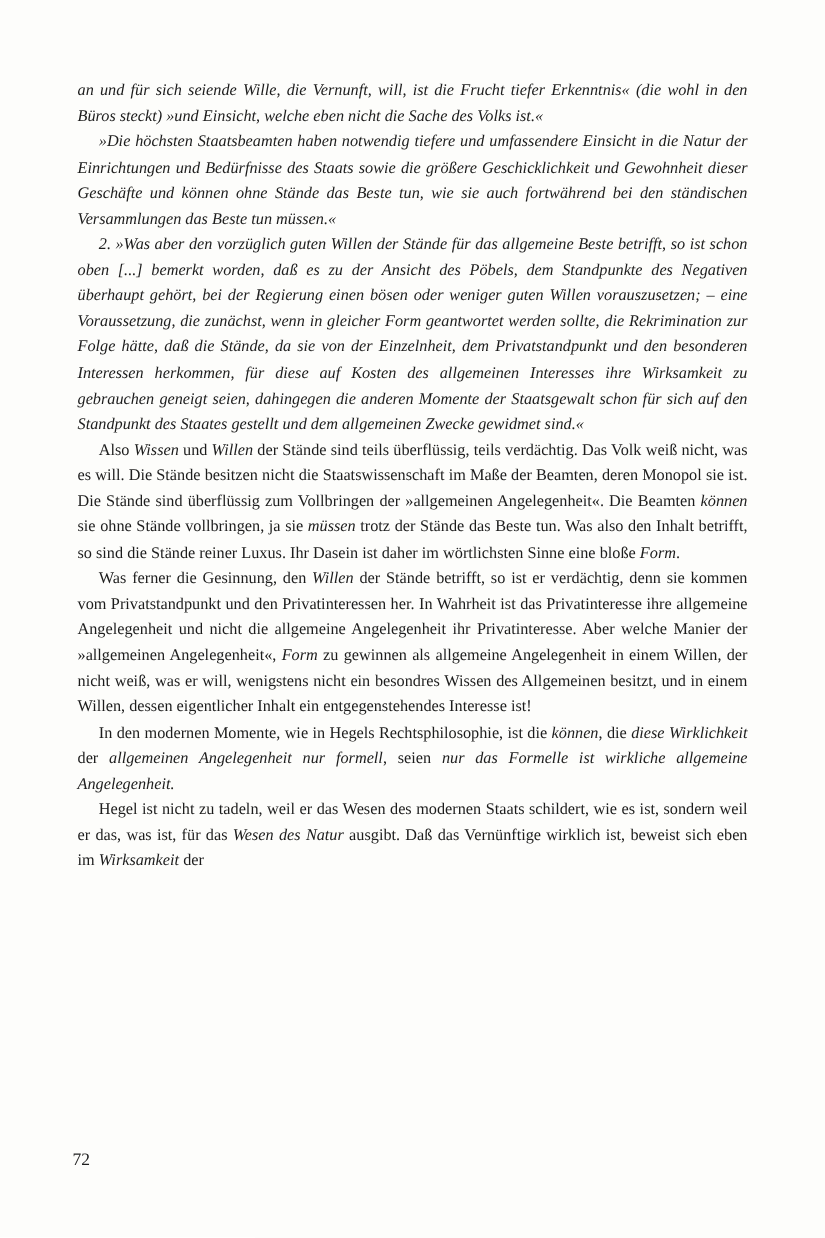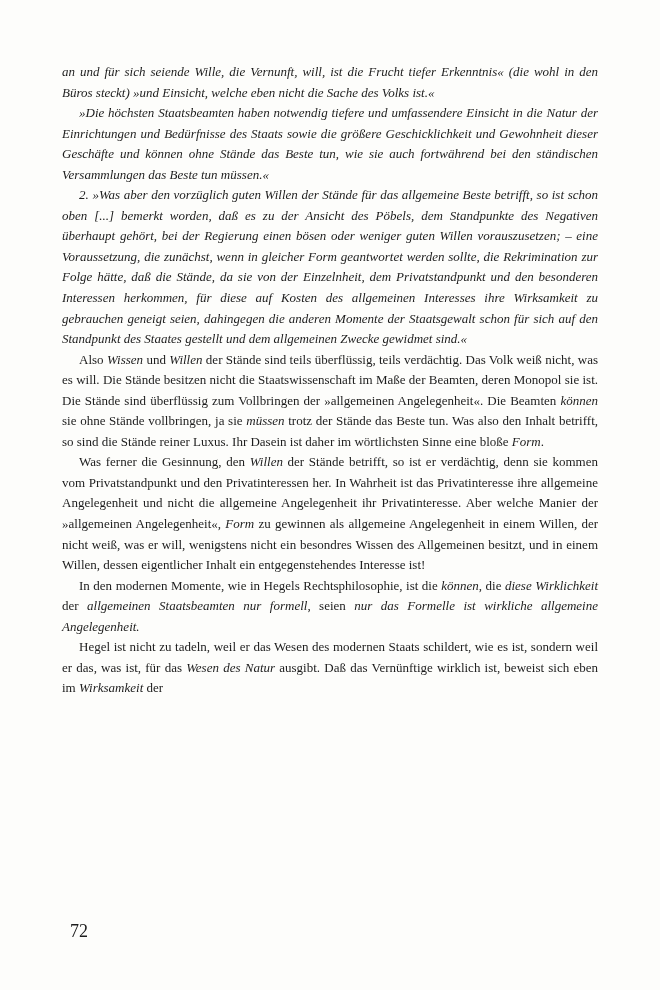--- a/index.html
+++ b/index.html
@@ -29,33 +29,33 @@
     text-indent: 17px;
   }
   .text-block p.no-indent {
     text-indent: 0;
   }
   .italic {
     font-style: italic;
   }
   .folio {
     position: absolute;
-    left: 70px;
+    left: 58px;
     top: 921px;
-    font-size: 18px;
+    font-size: 14px;
     color: #1c1c1c;
   }
 </style>
 </head>
 <body>
 
 <div class="page">
   <div class="text-block">
       <p class="no-indent"><span class="italic">an und für sich seiende Wille, die Vernunft, will, ist die Frucht tiefer Erkenntnis« (die wohl in den Büros steckt) »und Einsicht, welche eben nicht die Sache des Volks ist.«</span></p>
       <p><span class="italic">»Die höchsten Staatsbeamten haben notwendig tiefere und umfassendere Einsicht in die Natur der Einrichtungen und Bedürfnisse des Staats sowie die größere Geschicklichkeit und Gewohnheit dieser Geschäfte und können ohne Stände das Beste tun, wie sie auch fortwährend bei den ständischen Versammlungen das Beste tun müssen.«</span></p>
       <p><span class="italic">2. »Was aber den vorzüglich guten Willen der Stände für das allgemeine Beste betrifft, so ist schon oben [...] bemerkt worden, daß es zu der Ansicht des Pöbels, dem Standpunkte des Negativen überhaupt gehört, bei der Regierung einen bösen oder weniger guten Willen vorauszusetzen; – eine Voraussetzung, die zunächst, wenn in gleicher Form geantwortet werden sollte, die Rekrimination zur Folge hätte, daß die Stände, da sie von der Einzelnheit, dem Privatstandpunkt und den besonderen Interessen herkommen, für diese auf Kosten des allgemeinen Interesses ihre Wirksamkeit zu gebrauchen geneigt seien, dahingegen die anderen Momente der Staatsgewalt schon für sich auf den Standpunkt des Staates gestellt und dem allgemeinen Zwecke gewidmet sind.«</span></p>
       <p><span>Also </span><span class="italic">Wissen</span><span> und </span><span class="italic">Willen</span><span> der Stände sind teils überflüssig, teils verdächtig. Das Volk weiß nicht, was es will. Die Stände besitzen nicht die Staatswissenschaft im Maße der Beamten, deren Monopol sie ist. Die Stände sind überflüssig zum Vollbringen der »allgemeinen Angelegenheit«. Die Beamten </span><span class="italic">können</span><span> sie ohne Stände vollbringen, ja sie </span><span class="italic">müssen</span><span> trotz der Stände das Beste tun. Was also den Inhalt betrifft, so sind die Stände reiner Luxus. Ihr Dasein ist daher im wörtlichsten Sinne eine bloße </span><span class="italic">Form</span><span>.</span></p>
       <p><span>Was ferner die Gesinnung, den </span><span class="italic">Willen</span><span> der Stände betrifft, so ist er verdächtig, denn sie kommen vom Privatstandpunkt und den Privatinteressen her. In Wahrheit ist das Privatinteresse ihre allgemeine Angelegenheit und nicht die allgemeine Angelegenheit ihr Privatinteresse. Aber welche Manier der »allgemeinen Angelegenheit«, </span><span class="italic">Form</span><span> zu gewinnen als allgemeine Angelegenheit in einem Willen, der nicht weiß, was er will, wenigstens nicht ein besondres Wissen des Allgemeinen besitzt, und in einem Willen, dessen eigentlicher Inhalt ein entgegenstehendes Interesse ist!</span></p>
-      <p><span>In den modernen Momente, wie in Hegels Rechtsphilosophie, ist die </span><span class="italic">können</span><span>, die </span><span class="italic">diese Wirklichkeit</span><span> der </span><span class="italic">allgemeinen Staatsbeamten nur formell</span><span>, seien </span><span class="italic">nur das Formelle ist wirkliche allgemeine Angelegenheit.</span></p>
+      <p><span>In den modernen Momente, wie in Hegels Rechtsphilosophie, ist die </span><span class="italic">können</span><span>, die </span><span class="italic">diese Wirklichkeit</span><span> der </span><span class="italic">allgemeinen Angelegenheit nur formell</span><span>, seien </span><span class="italic">nur das Formelle ist wirkliche allgemeine Angelegenheit.</span></p>
       <p><span>Hegel ist nicht zu tadeln, weil er das Wesen des modernen Staats schildert, wie es ist, sondern weil er das, was ist, für das </span><span class="italic">Wesen des Natur</span><span> ausgibt. Daß das Vernünftige wirklich ist, beweist sich eben im </span><span class="italic">Wirksamkeit</span><span> der</span></p>
     </div>
   <div class="folio">72</div>
 </div>
 
 </body></html>

